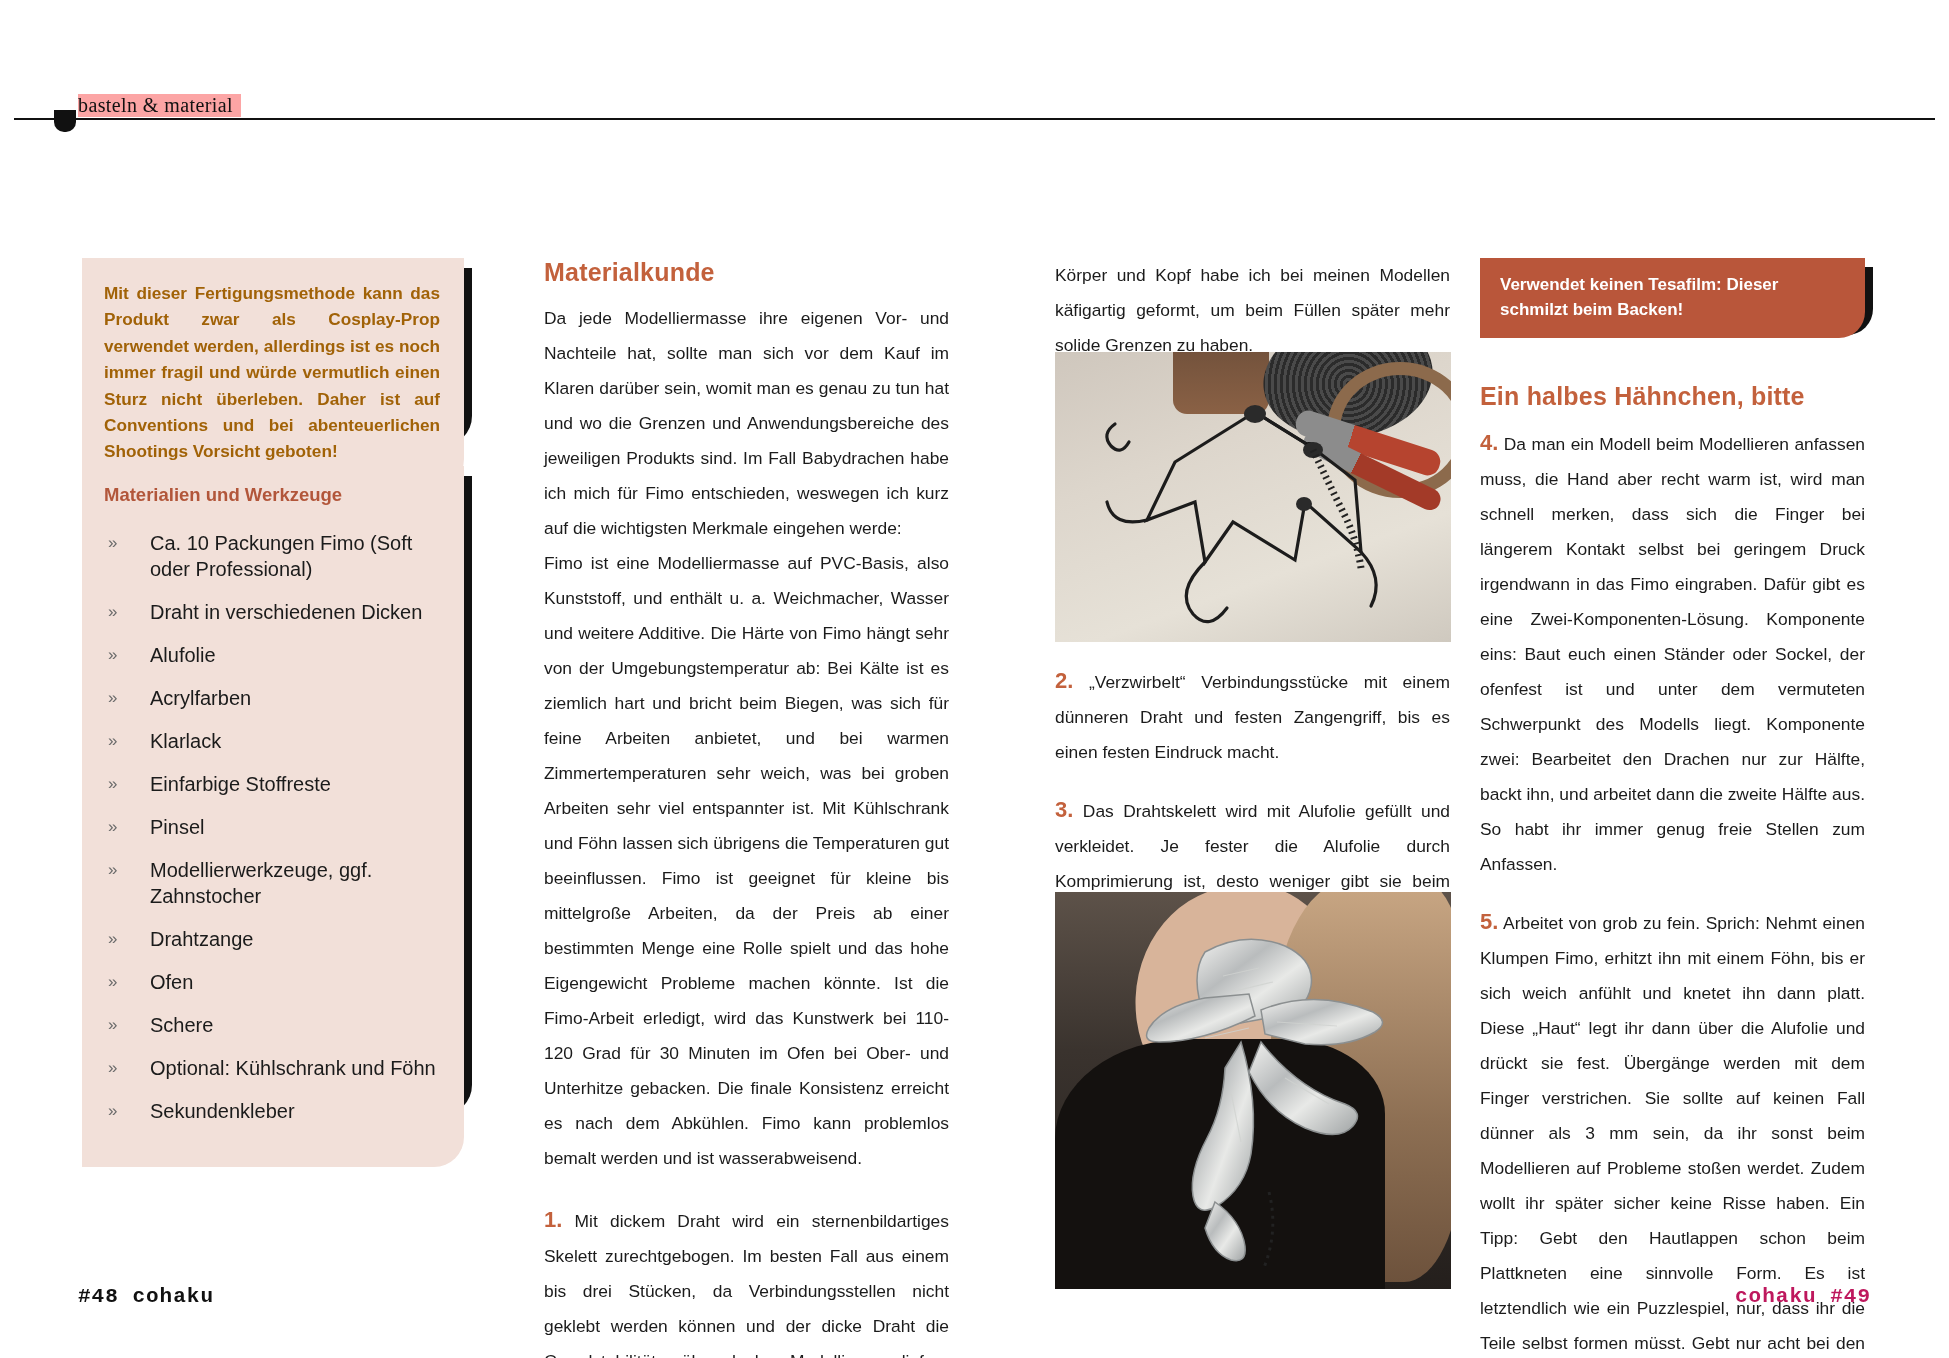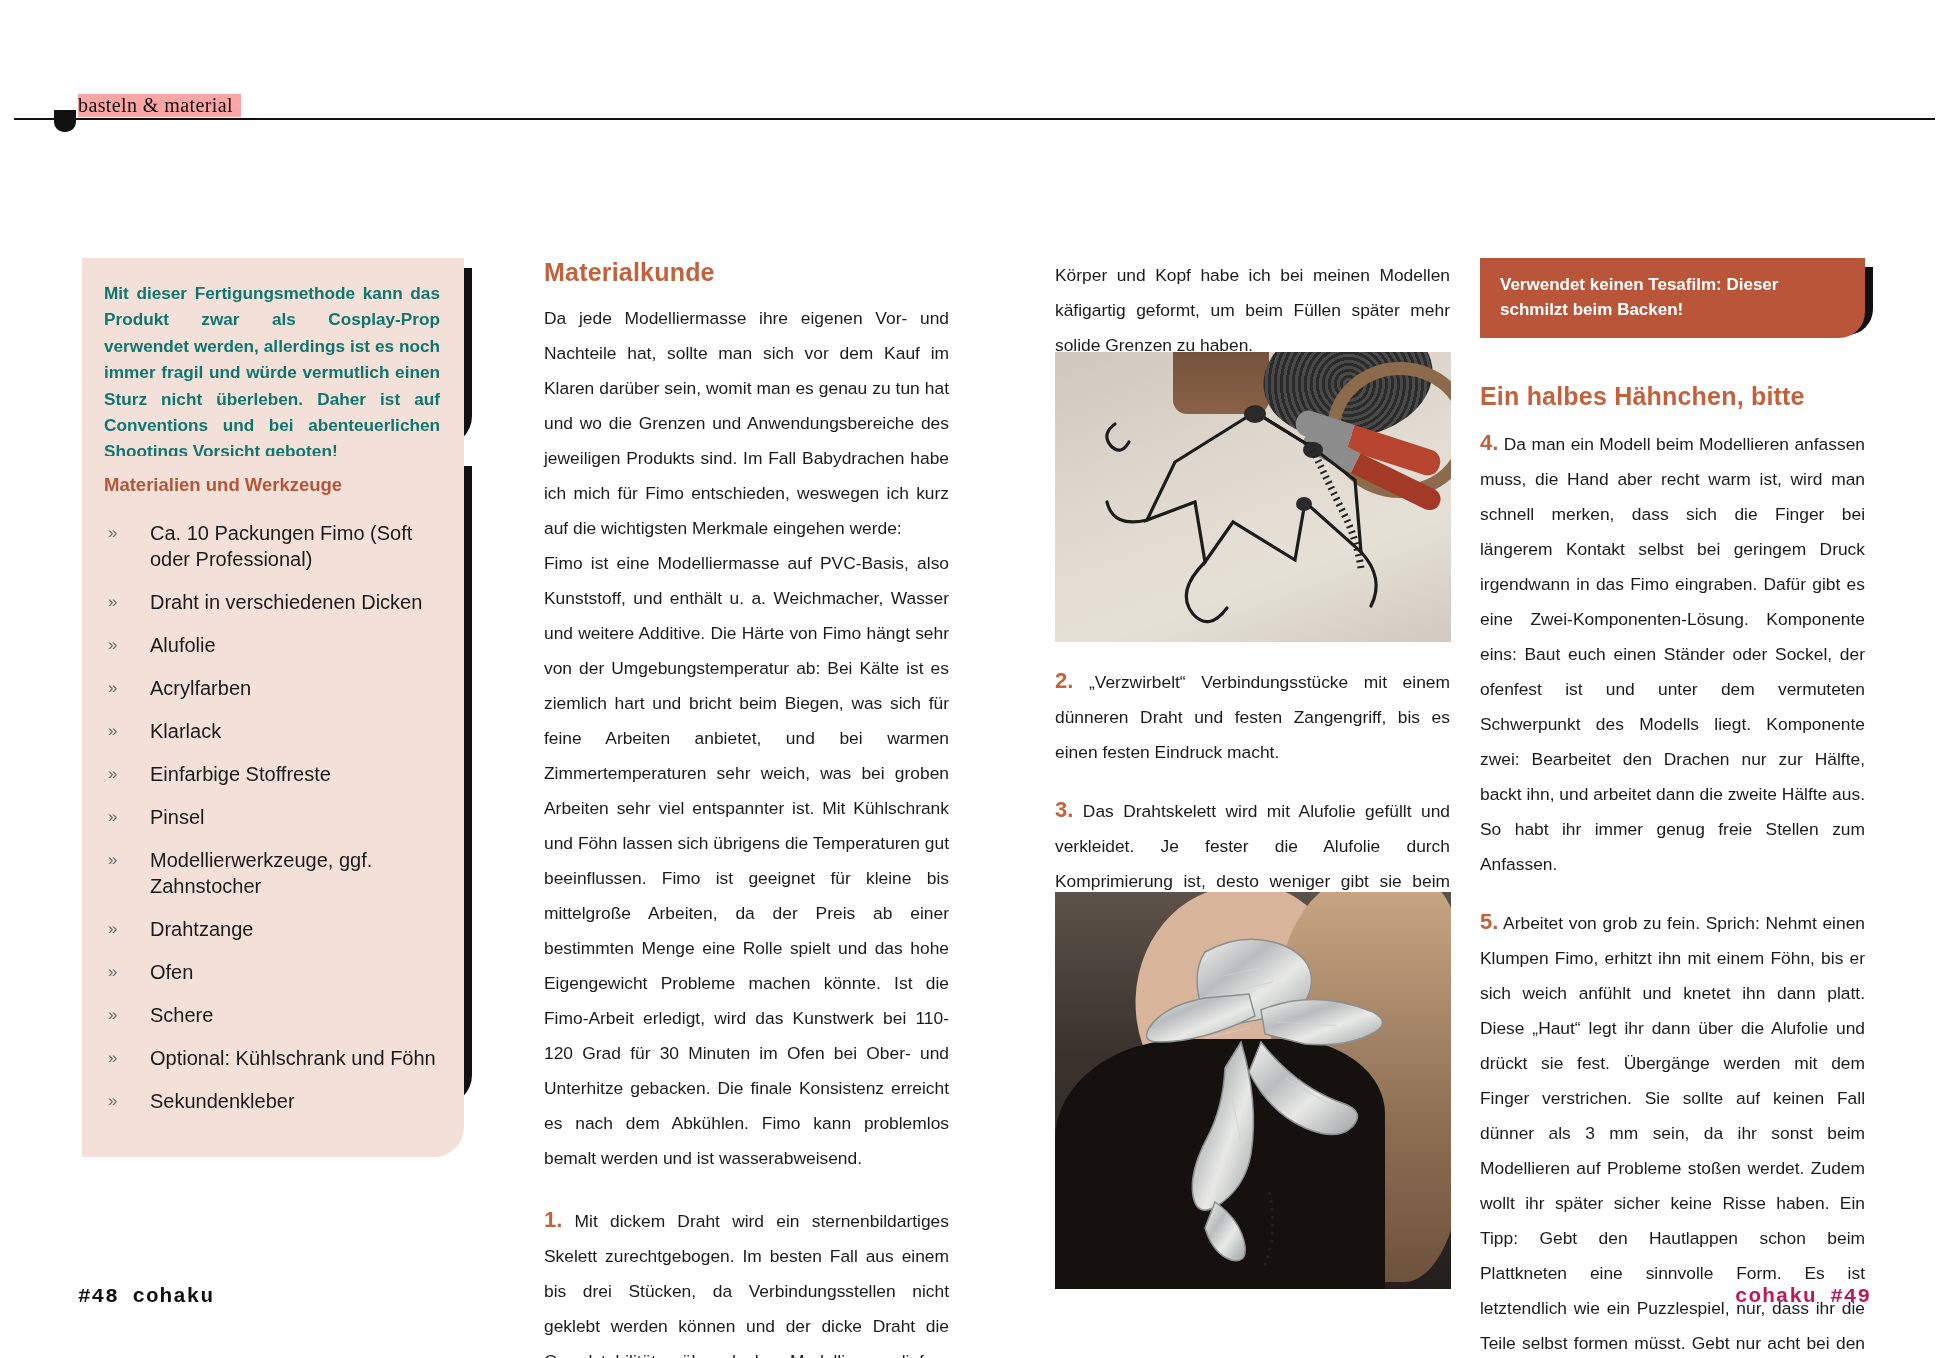--- a/index.html
+++ b/index.html
@@ -115,28 +115,28 @@
     background: #f2e0d9;
     border-radius: 0 0 30px 0;
     padding: 22px 24px 24px 22px;
   }
   .callout p {
     margin: 0;
     font-size: 17.2px;
     line-height: 26.4px;
     text-align: justify;
     font-weight: bold;
-    color: #0f766e;
+    color: #a16207;
   }
 
   
   .matbox-wrap {
     position: absolute;
     left: 82px;
-    top: 456px;
+    top: 466px;
     width: 382px;
   }
   .matbox-shadow {
     position: absolute;
     left: 8px;
     top: 10px;
     width: 382px;
     height: 639px;
     background: #111;
     border-radius: 0 0 30px 0;

